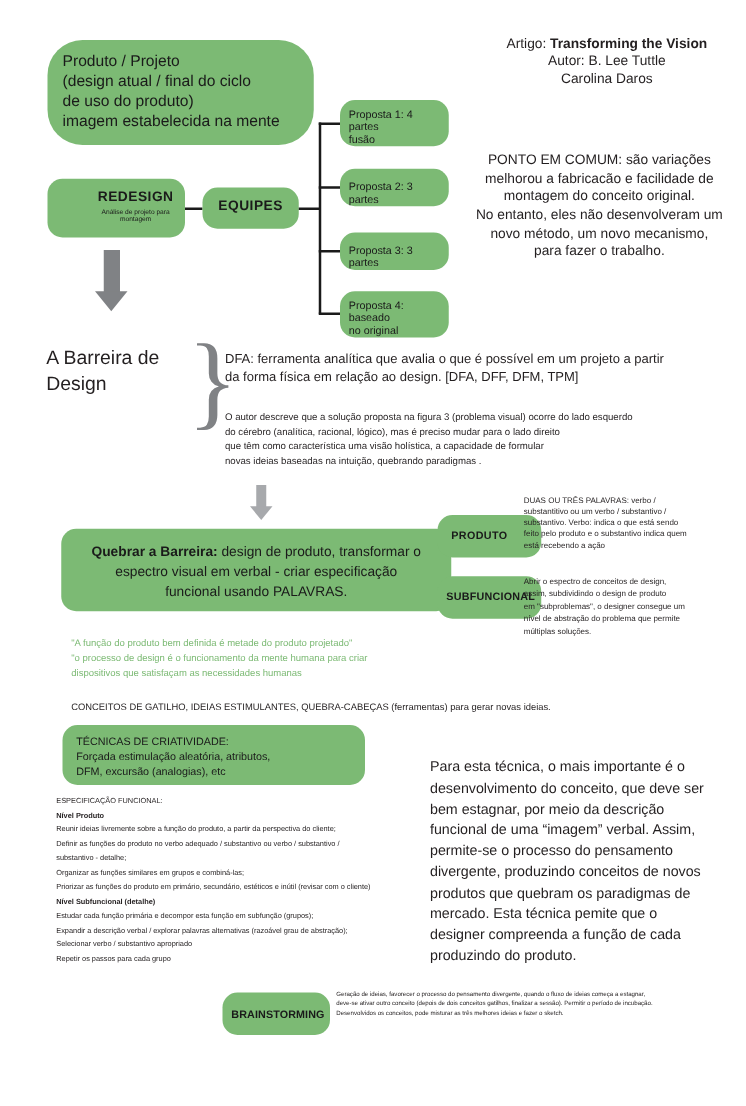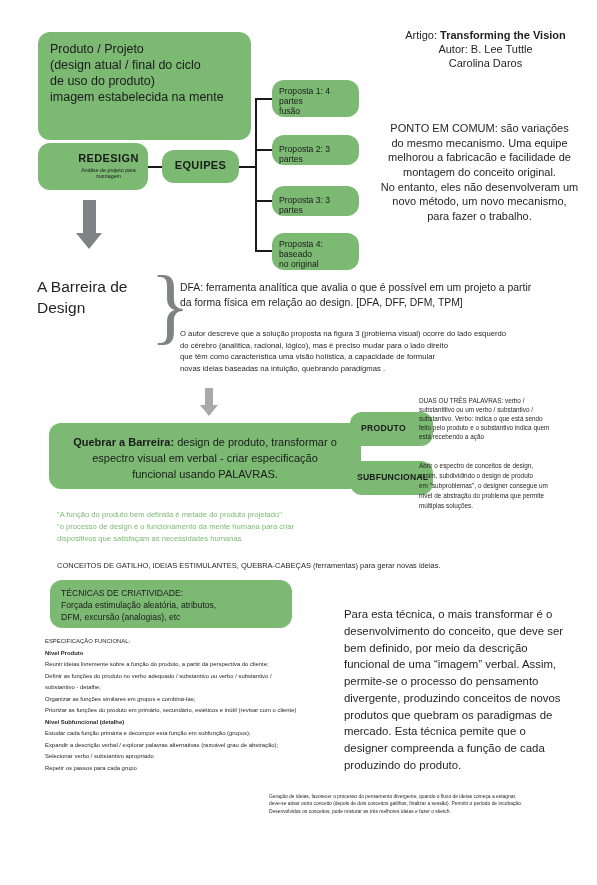--- a/index.html
+++ b/index.html
@@ -79,21 +79,21 @@
 
   <div class="abs t med" style="left:383px; top:28px; width:205px;">
     <div style="white-space:nowrap;">
       <span>Artigo:</span>
       <span class="b">Transforming the Vision</span>
     </div>
     <div>Autor: B. Lee Tuttle</div>
     <div>Carolina Daros</div>
   </div>
 
-  <div class="abs gbox t big" style="left:38px; top:32px; width:213px; height:108px; padding:9px 12px;">
+  <div class="abs gbox t big" style="left:38px; top:32px; width:213px; height:84px; padding:9px 12px;border-radius:28px;">
     <div>Produto / Projeto</div>
     <div>(design atual / final do ciclo</div>
     <div>de uso do produto)</div>
     <div>imagem estabelecida na mente</div>
   </div>
 
   <div class="abs gbox center" style="left:38px; top:143px; width:110px; height:47px;padding-left:31px;">
     <div class="med b" style="margin-top:9px; letter-spacing:0.4px;">REDESIGN</div>
     <div style="font-size:5.3px; margin-top:3px;">Análise de projeto para montagem</div>
   </div>
@@ -126,21 +126,20 @@
     <div>Proposta 3:  3 partes</div>
   </div>
 
   <div class="abs gbox sml" style="left:272px; top:233px; width:87px; height:37px; padding:6px 7px;">
     <div>Proposta 4:  baseado</div>
     <div>no original</div>
   </div>
 
   <div class="abs t med" style="left:367px; top:121px; width:225px; line-height:1.33;">
     <div>PONTO EM COMUM: são variações</div>
-    <div>do mesmo mecanismo. Uma equipe</div>
     <div>melhorou a fabricacão e facilidade de</div>
     <div>montagem do conceito original.</div>
     <div>No entanto, eles não desenvolveram um</div>
     <div>novo método, um novo mecanismo,</div>
     <div>para fazer o trabalho.</div>
   </div>
 
   <div class="arrow-shaft" style="left:83px; top:200px; width:13px; height:34px;"></div>
   <div class="arrow-head" style="left:76px; top:233px;"></div>
 
@@ -224,32 +223,35 @@
     <div>Organizar as funções similares em grupos e combiná-las;</div>
     <div>Priorizar as funções do produto em primário, secundário, estéticos e inútil (revisar com o cliente)</div>
     <div class="b">Nível Subfuncional (detalhe)</div>
     <div>Estudar cada função primária e decompor esta função em subfunção (grupos);</div>
     <div>Expandir a descrição verbal / explorar palavras alternativas (razoável grau de abstração);</div>
     <div>Selecionar verbo / substantivo apropriado</div>
     <div>Repetir os passos para cada grupo</div>
   </div>
 
   <div class="abs t" style="left:344px; top:606px; width:250px; font-size:11.4px; line-height:1.47;">
-    <div>Para esta técnica, o mais transformar é o</div>
+    <div>Para esta técnica, o mais importante é o</div>
     <div>desenvolvimento do conceito, que deve ser</div>
-    <div>bem definido, por meio da descrição</div>
+    <div>bem estagnar, por meio da descrição</div>
     <div>funcional de uma “imagem” verbal. Assim,</div>
     <div>permite-se o processo do pensamento</div>
     <div>divergente, produzindo conceitos de novos</div>
     <div>produtos que quebram os paradigmas de</div>
     <div>mercado. Esta técnica pemite que o</div>
     <div>designer compreenda a função de cada</div>
     <div>produzindo do produto.</div>
   </div>
 
+  <div class="abs gbox" style="left:178px; top:794px; width:86px; height:34px;">
+    <div class="sml b" style="margin-top:12px; margin-left:7px; letter-spacing:0.1px;">BRAINSTORMING</div>
+  </div>
 
   <div class="abs t xtiny" style="left:269px; top:793px; width:325px;">
     <div>Geração de ideias, favorecer o processo do pensamento divergente, quando o fluxo de ideias começa a estagnar,</div>
     <div>deve-se ativar outro conceito (depois de dois conceitos gatilhos, finalizar a sessão). Permitir o período de incubação.</div>
     <div>Desenvolvidos os conceitos, pode misturar as três melhores ideias e fazer o sketch.</div>
   </div>
 
 </div>
 
 </body></html>

